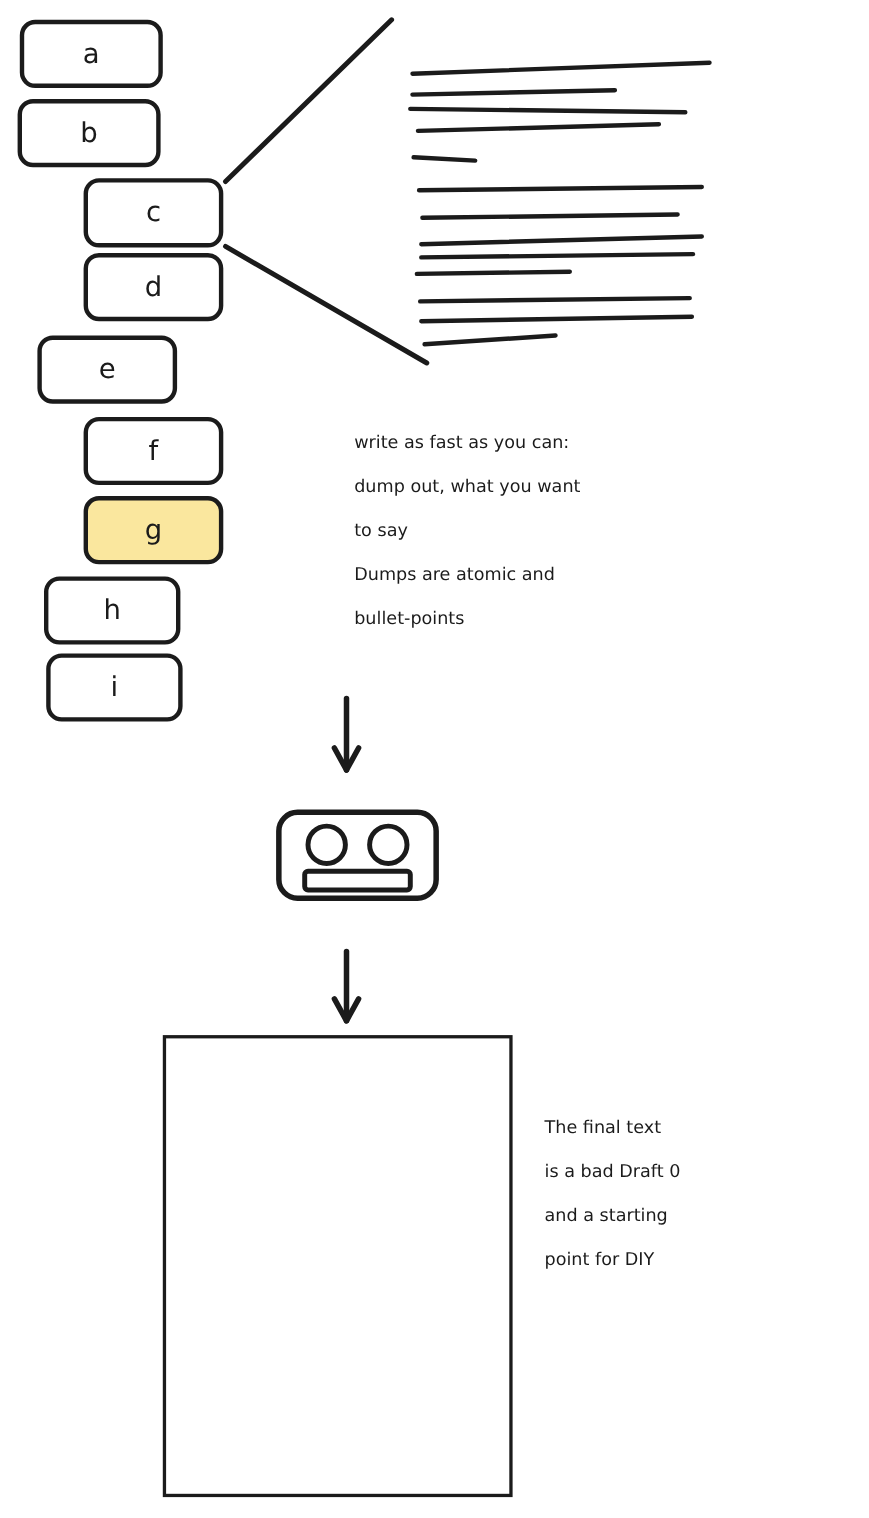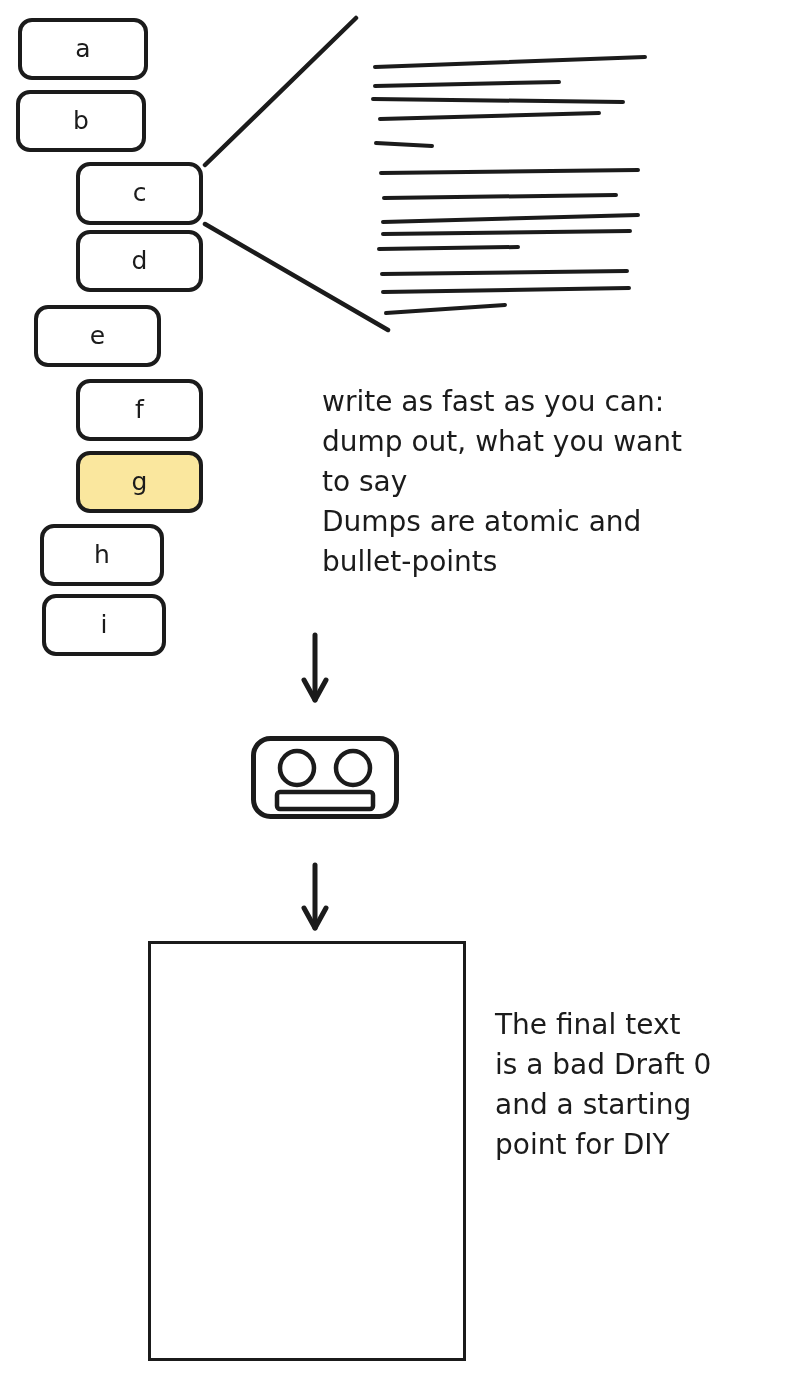--- a/index.html
+++ b/index.html
@@ -35,21 +35,21 @@
     background: #fae79e;
   }
   .node-label {
     display: block;
     transform: translateY(-1px);
   }
   
   .text-block {
     position: absolute;
     color: #1b1b1b;
-    font-size: 28px;
+    font-size: 16px;
     line-height: 40px;
     white-space: pre-wrap;
   }
   
   .overlay {
     position: absolute;
     left: 0;
     top: 0;
     width: 790px;
     height: 1380px;

